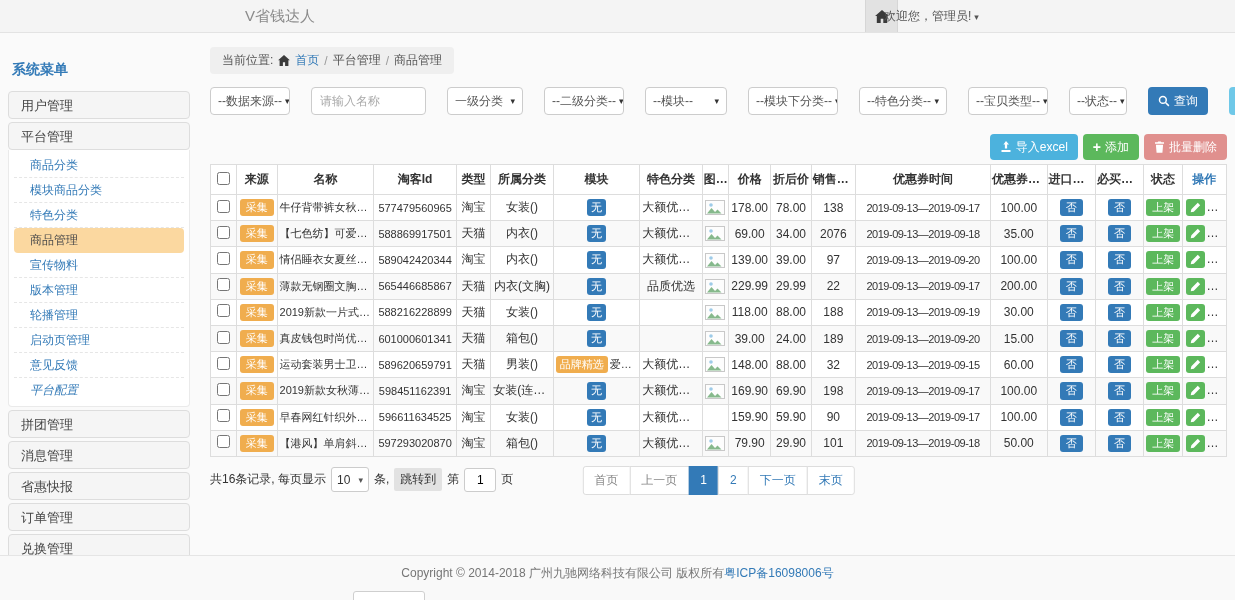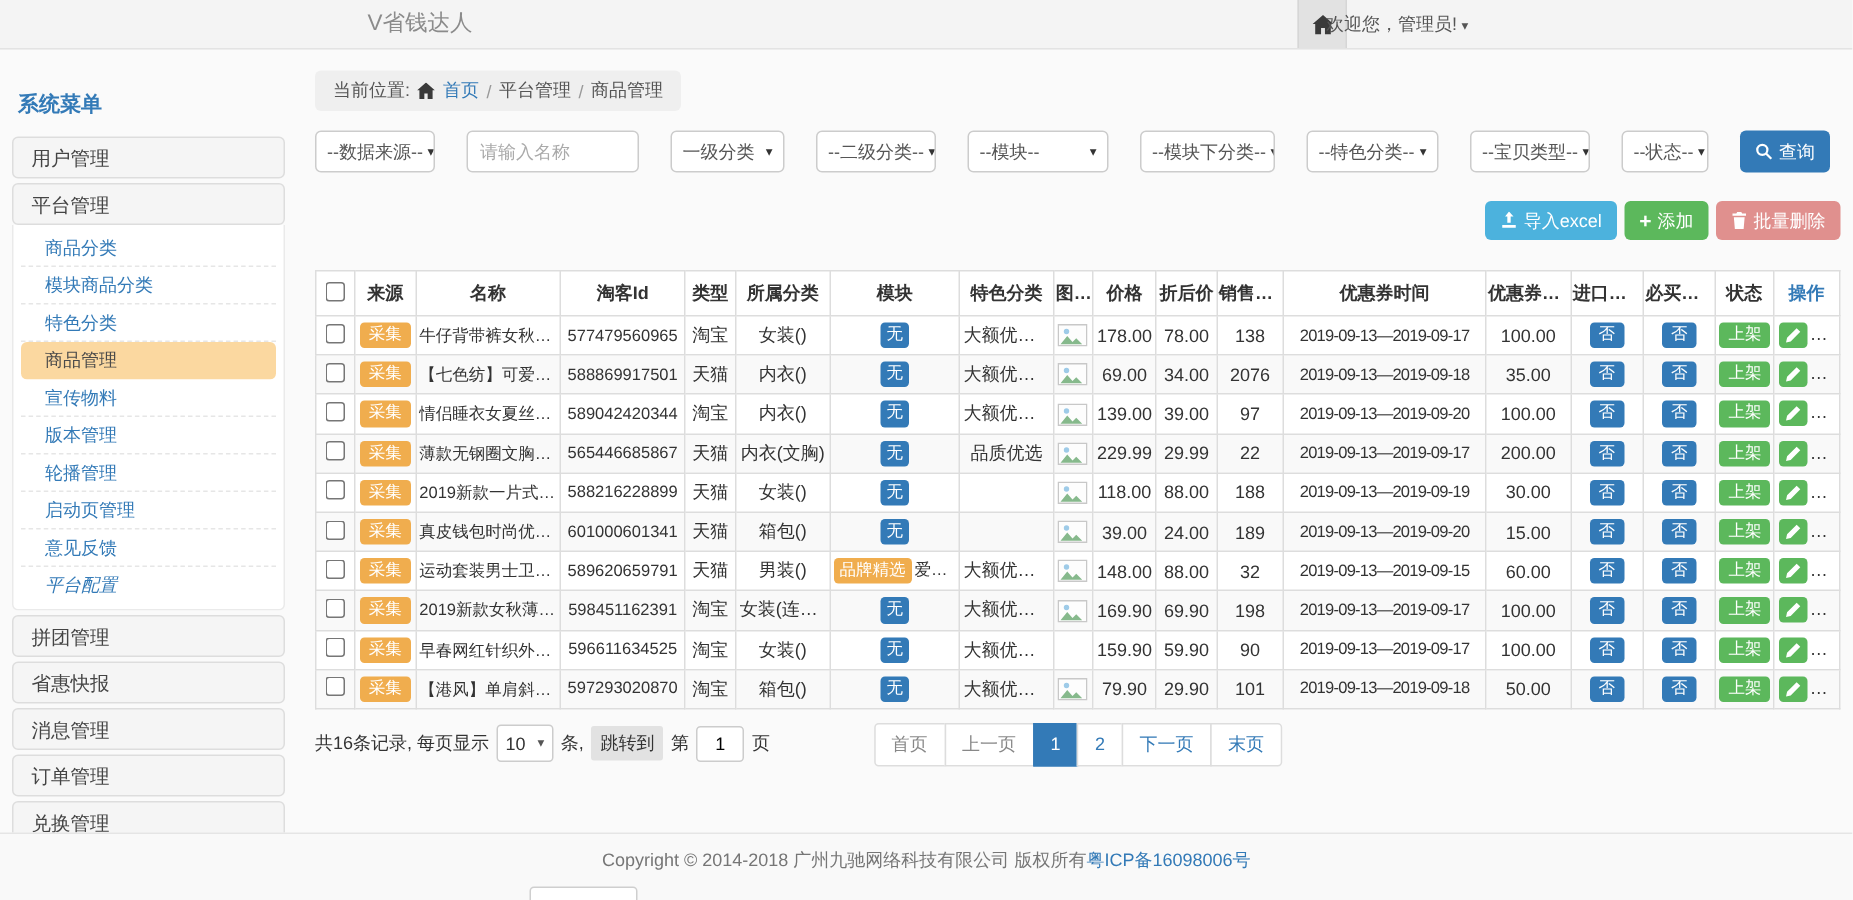--- a/index.html
+++ b/index.html
@@ -26,35 +26,35 @@
   
   .main { position:absolute; left:210px; top:47px; width:1017px; z-index:1; }
   .breadcrumb { display:inline-flex; align-items:center; gap:5px; background:#efefef; border-radius:4px; padding:5px 12px; font-size:12px; color:#555; }
   .crumb-link { color:#337ab7; cursor:pointer; }
   .crumb-sep { color:#999; }
   
   .filters { margin-top:13px; display:flex; gap:21px; align-items:center; }
   .fields { display:contents; }
   .fselect { height:28px; border:1px solid #ccc; border-radius:4px; background:#fff; display:flex; align-items:center; justify-content:space-between; padding:0 7px; font-size:12px; color:#555; cursor:pointer; flex:none; white-space:nowrap; overflow:hidden; }
   .fselect .caret-sm { color:#333; }
-  .w0{width:80px}.w2{width:76px}.w3{width:80px}.w4{width:94px}.w5{width:90px}.w6{width:88px}.w7{width:80px}.w8{width:58px}
+  .w0{width:80px}.w2{width:76px}.w3{width:80px}.w4{width:82px}.w5{width:90px}.w6{width:88px}.w7{width:80px}.w8{width:58px}
   .finput { height:28px; width:115px; border:1px solid #ccc; border-radius:4px; padding:0 8px; font-size:12px; color:#555; flex:none; }
   .finput::placeholder { color:#aaa; }
   .btn { height:28px; border:none; border-radius:4px; font-size:12px; color:#fff; display:inline-flex; align-items:center; gap:4px; padding:0 10px; cursor:pointer; flex:none; white-space:nowrap; font-family:inherit; }
   .btn-query { background:#337ab7; }
   .btn-reset { background:#6fc8e8; }
   
   .toolbar { margin-top:19px; display:flex; justify-content:flex-end; gap:5px; height:26px; }
   .toolbar .btn { height:26px; }
   .btn-import { background:#4cb2dd; }
   .btn-add { background:#5cb85c; }
   .btn-batch { background:#e0908e; }
   .plus-glyph { font-size:14px; font-weight:bold; line-height:1; }
   
-  .table-wrap { margin-top:20px; }
+  .table-wrap { margin-top:4px; }
   table { width:100%; border-collapse:collapse; table-layout:fixed; background:#fff; }
   th,td { border:1px solid #ddd; text-align:center; padding:4px 2px; font-size:12px; color:#333; overflow:hidden; white-space:nowrap; text-overflow:ellipsis; }
   th { font-weight:bold; padding:6px 1px; background:#fff; }
   th.op-col { color:#337ab7; }
   tbody tr:nth-child(even) { background:#f9f9f9; }
   td.cell-name { font-size:11px; }
   td.cell-id { font-size:11px; }
   td.cell-time { font-size:11px; letter-spacing:-0.5px; }
   td.cell-module { font-size:11px; }
   .badge { display:inline-block; padding:2px 6px; border-radius:3px; color:#fff; font-size:11px; line-height:1.2; }
@@ -119,24 +119,24 @@
           <div class="sub-item">轮播管理</div>
           <div class="sub-item">启动页管理</div>
           <div class="sub-item">意见反馈</div>
           <div class="sub-item">平台配置</div>
         </div>
       </div>
       <div class="side-group">
         <div class="group-header">拼团管理</div>
       </div>
       <div class="side-group">
+        <div class="group-header">消息管理</div>
+      </div>
+      <div class="side-group">
         <div class="group-header">省惠快报</div>
-      </div>
-      <div class="side-group">
-        <div class="group-header">消息管理</div>
       </div>
       <div class="side-group">
         <div class="group-header">订单管理</div>
       </div>
       <div class="side-group">
         <div class="group-header">兑换管理</div>
       </div>
     </div>
 </div>
 

